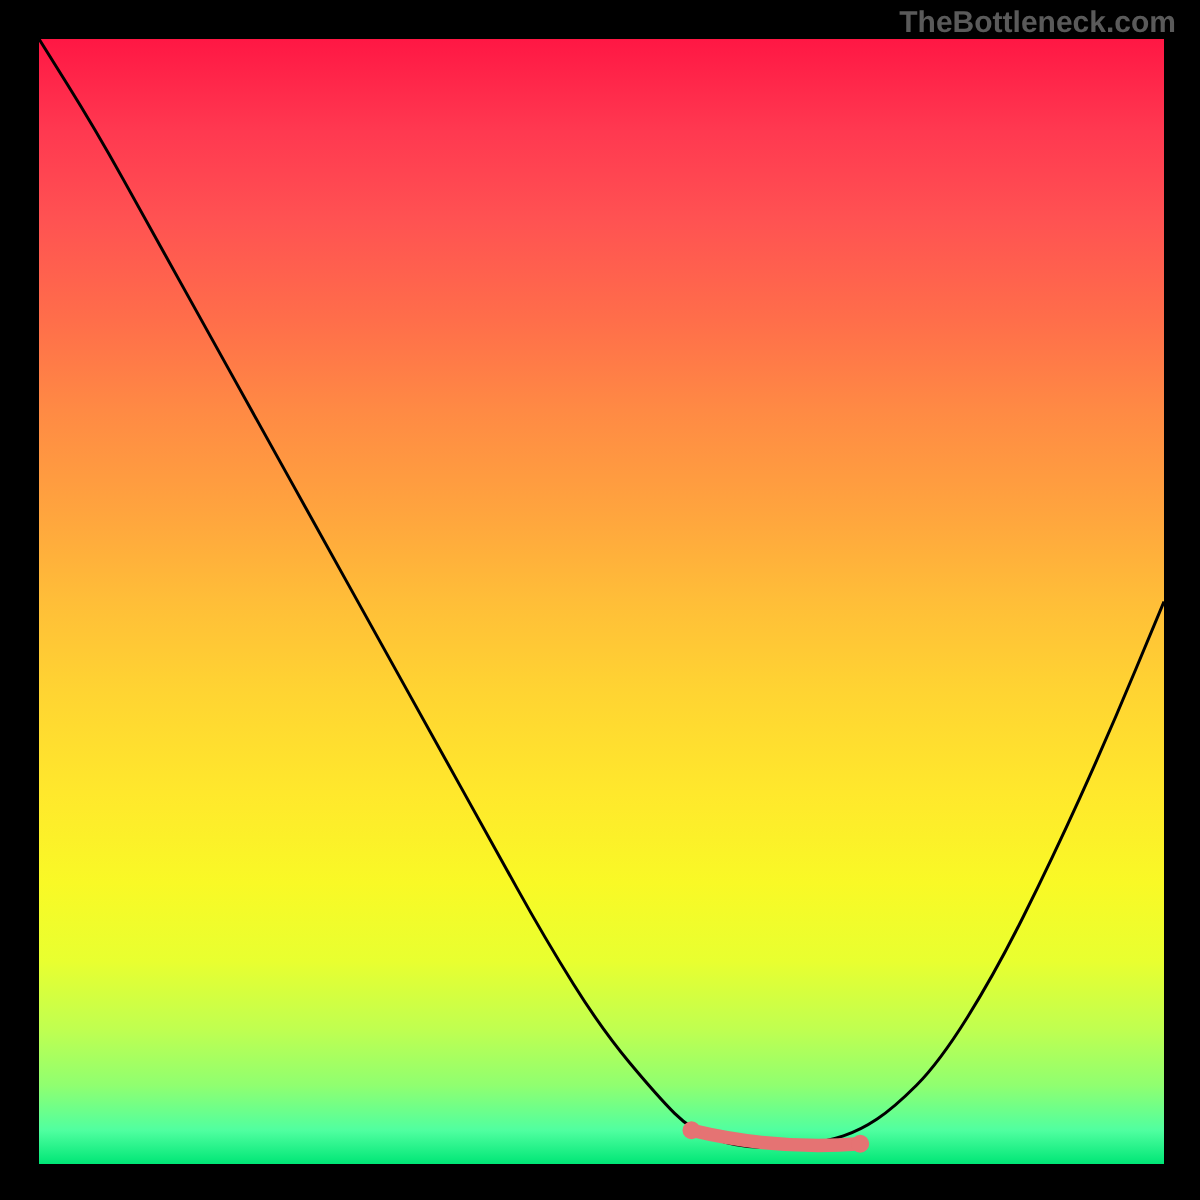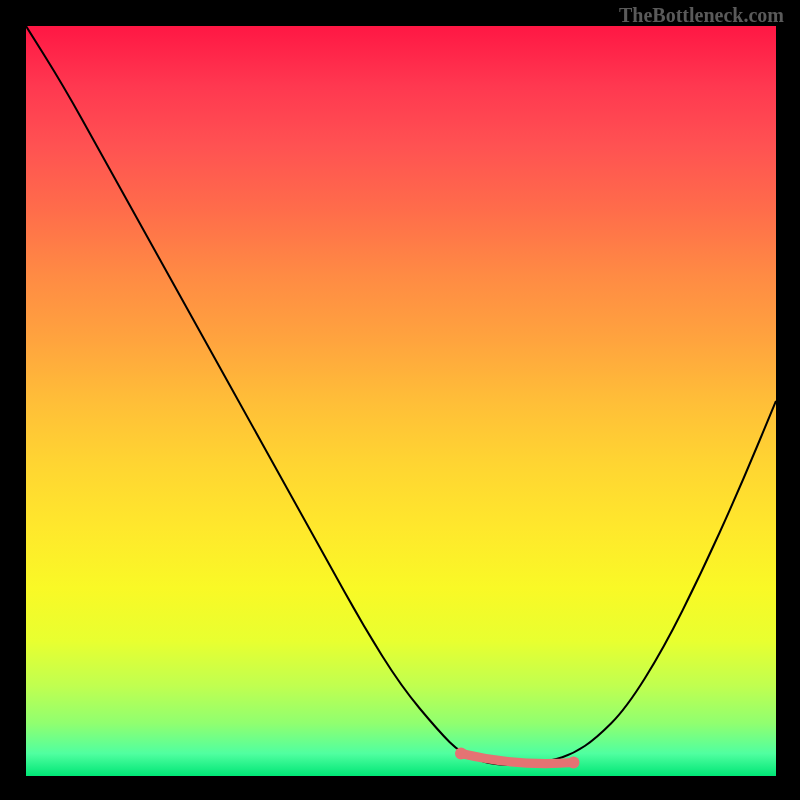--- a/index.html
+++ b/index.html
@@ -11,21 +11,20 @@
     font-family: Arial, sans-serif;
   }
   .watermark {
     position: absolute;
     top: 4px;
     right: 16px;
     color: #5a5a5a;
     font-size: 20px;
     font-weight: bold;
     z-index: 10;
-    font-family: Liberation Serif, serif;
   }
   .plot-area {
     position: absolute;
     left: 26px;
     top: 26px;
     width: 750px;
     height: 750px;
     background: linear-gradient(to bottom,
       #ff1744 0%,
       #ff3850 8%,

